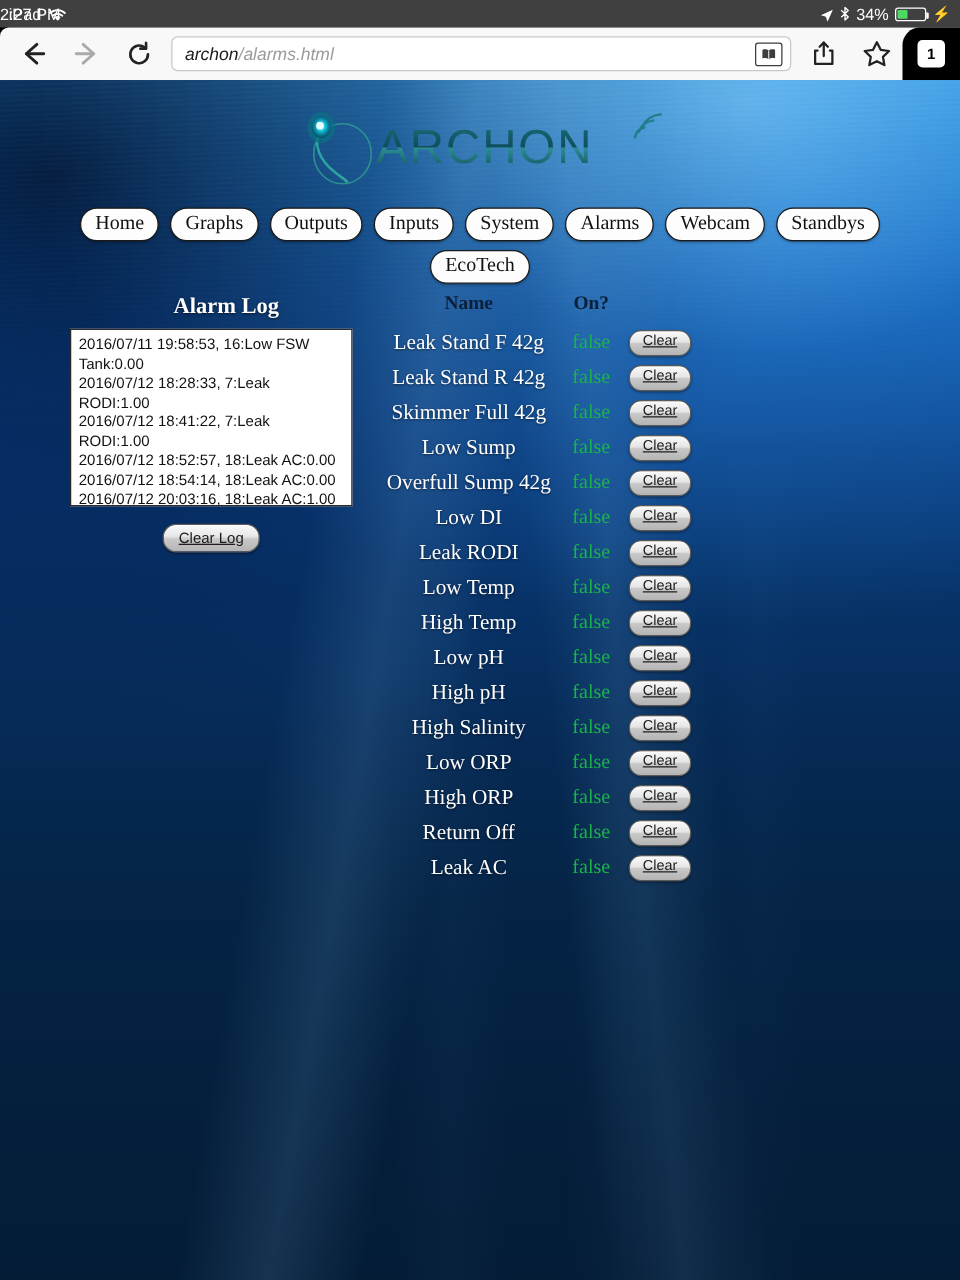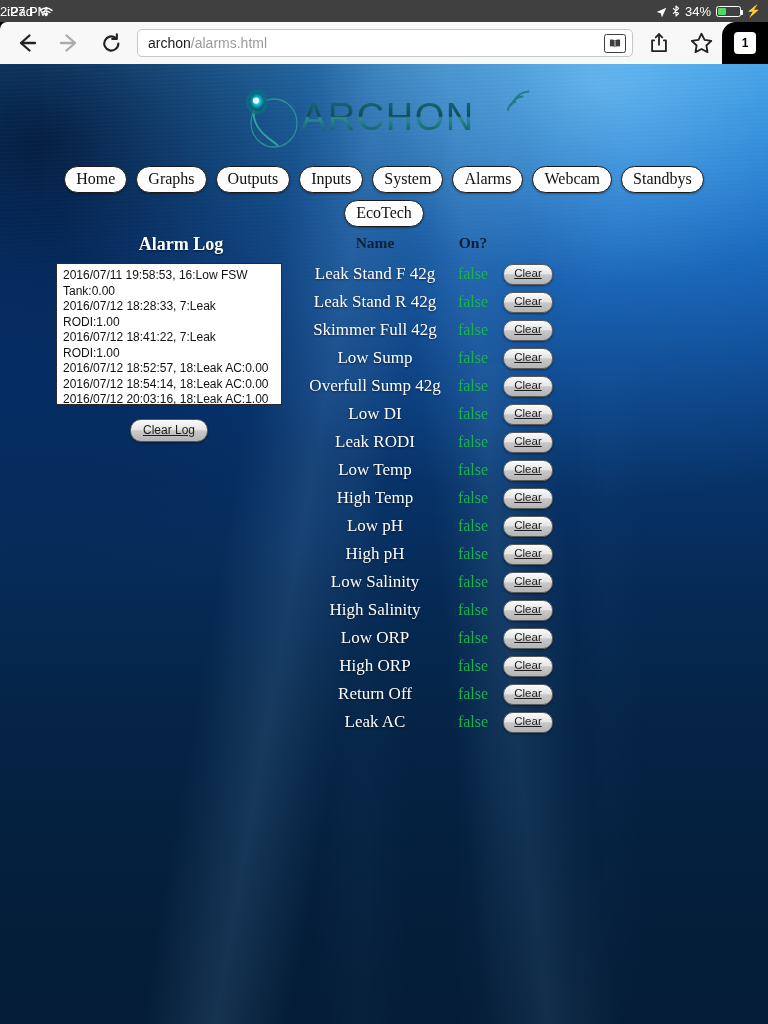--- a/index.html
+++ b/index.html
@@ -63,21 +63,21 @@
   .urlbar {
     flex: 1 1 auto; height: 28px;
     background: #fff;
     border: 1px solid #c7c7c7;
     border-radius: 5px;
     margin: 0 5px;
     display: flex; align-items: center;
     padding: 0 6px 0 10px;
     position: relative;
   }
-  .url-text { font-size: 14px; color: #1b1b1b; white-space: nowrap; }
+  .url-text { font-size: 14px; color: #1b1b1b; white-space: nowrap; font-style: italic; }
   .url-text .dim { color: #9b9b9b; }
   .reader-ico {
     margin-left: auto; width: 22px; height: 19px;
     border: 1.4px solid #3d3d3d; border-radius: 2.5px;
     display: flex; align-items: center; justify-content: center;
   }
   .tab-count {
     flex: 0 0 auto;
     width: 46px; height: 42px;
     background: #000;
@@ -496,25 +496,20 @@
               <td class="cell-name">Low pH</td>
               <td class="cell-on" style="color: rgb(25, 179, 74);">false</td>
               <td class="cell-act"><span class="btn3d btn-clear">Clear</span></td>
             </tr>
             <tr>
               <td class="cell-name">High pH</td>
               <td class="cell-on" style="color: rgb(25, 179, 74);">false</td>
               <td class="cell-act"><span class="btn3d btn-clear">Clear</span></td>
             </tr>
             <tr>
-              <td class="cell-name">Low Salinity</td>
-              <td class="cell-on" style="color: rgb(25, 179, 74);">false</td>
-              <td class="cell-act"><span class="btn3d btn-clear">Clear</span></td>
-            </tr>
-            <tr>
               <td class="cell-name">High Salinity</td>
               <td class="cell-on" style="color: rgb(25, 179, 74);">false</td>
               <td class="cell-act"><span class="btn3d btn-clear">Clear</span></td>
             </tr>
             <tr>
               <td class="cell-name">Low ORP</td>
               <td class="cell-on" style="color: rgb(25, 179, 74);">false</td>
               <td class="cell-act"><span class="btn3d btn-clear">Clear</span></td>
             </tr>
             <tr>

